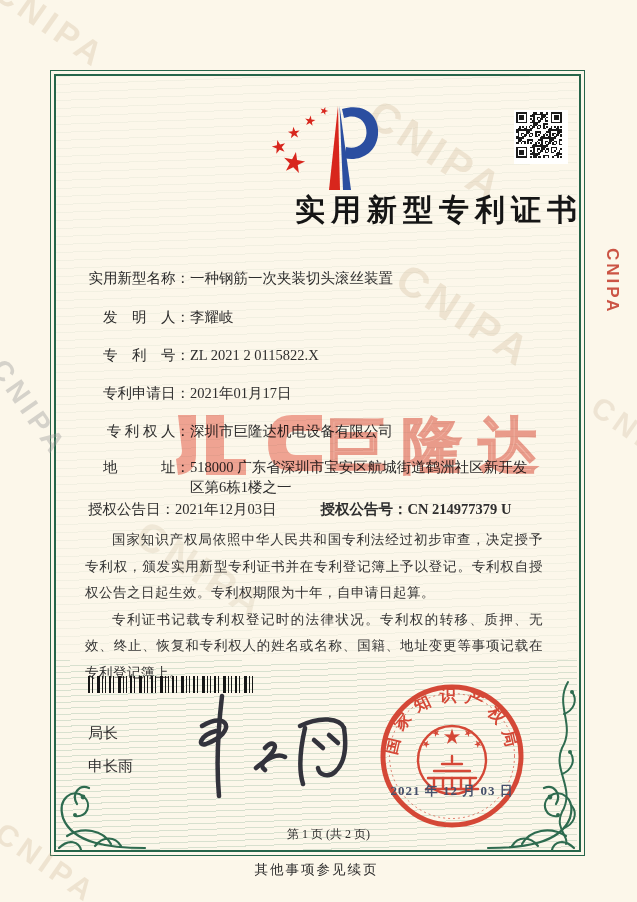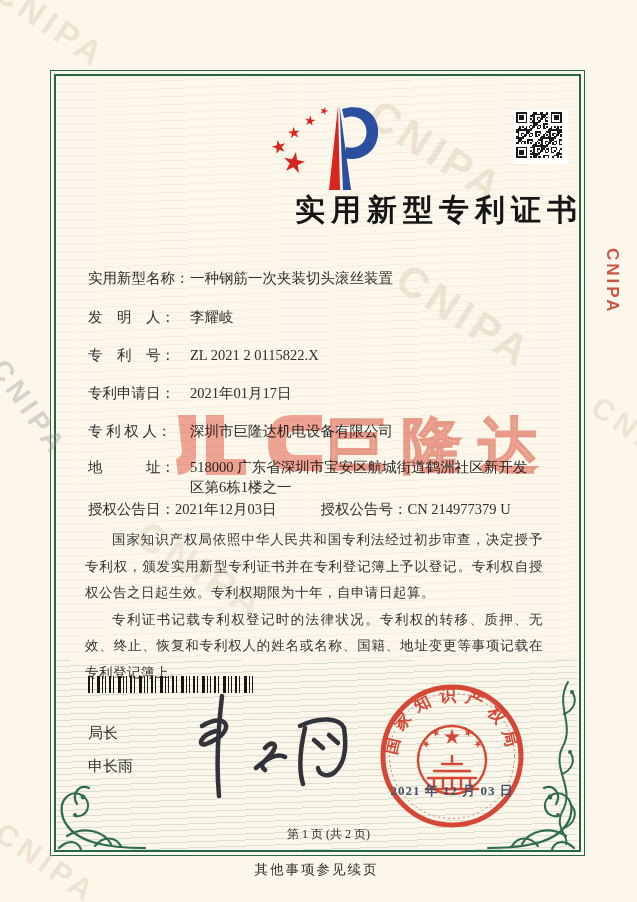--- a/index.html
+++ b/index.html
@@ -21,25 +21,25 @@
   .cert-no{position:absolute;left:88px;top:105px;font-size:14px;letter-spacing:1.5px;z-index:4;}
 
   .logo{position:absolute;left:252px;top:100px;width:134px;height:94px;z-index:4;}
   .qr{position:absolute;left:514px;top:110px;width:50px;height:50px;background:#fff;padding:2px;z-index:4;}
 
   .title{position:absolute;left:50px;top:190px;width:533px;text-align:right;
          font-size:30px;font-weight:bold;letter-spacing:6px;color:#151515;z-index:4;}
 
   .fieldrow{position:absolute;left:88px;width:452px;display:flex;font-size:14.5px;
             line-height:20px;z-index:4;}
-  .fieldrow .lbl{flex:0 0 102px;white-space:pre;}
+  .fieldrow .lbl{flex:0 0 102px;white-space:pre;text-align:right;}
   .fieldrow .val{flex:1;max-width:352px;}
   .r0{top:268px}.r1{top:307px}.r2{top:345px}.r3{top:383px}.r4{top:421px}.r5{top:457px}
   .grant-row{position:absolute;left:88px;top:500px;display:flex;font-size:14.5px;z-index:4;white-space:pre;}
-  .grant-row .g2{margin-left:44px;}
+  .grant-row .g2{margin-left:44px;font-weight:bold;}
 
   .paras{position:absolute;left:85px;top:527px;width:458px;font-size:13.5px;
          line-height:26.5px;text-align:justify;letter-spacing:0.5px;color:#333;z-index:4;}
   .paras p{margin:0;text-indent:2em;}
 
   .barcode{position:absolute;left:88px;top:676px;width:168px;height:17px;z-index:4;
     background:
      repeating-linear-gradient(90deg,#161616 0 2px,rgba(0,0,0,0) 2px 4px,#161616 4px 5px,
        rgba(0,0,0,0) 5px 9px,#161616 9px 12px,rgba(0,0,0,0) 12px 14px,#161616 14px 15px,
        rgba(0,0,0,0) 15px 17px,#161616 17px 18px,rgba(0,0,0,0) 18px 21px);}

